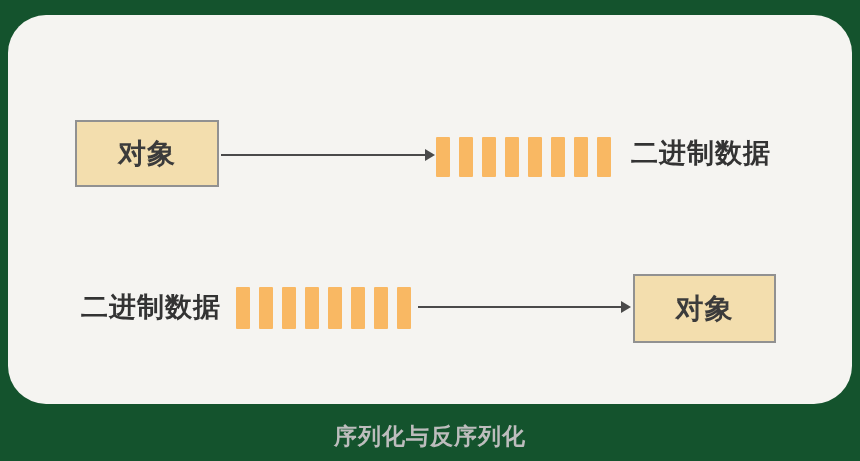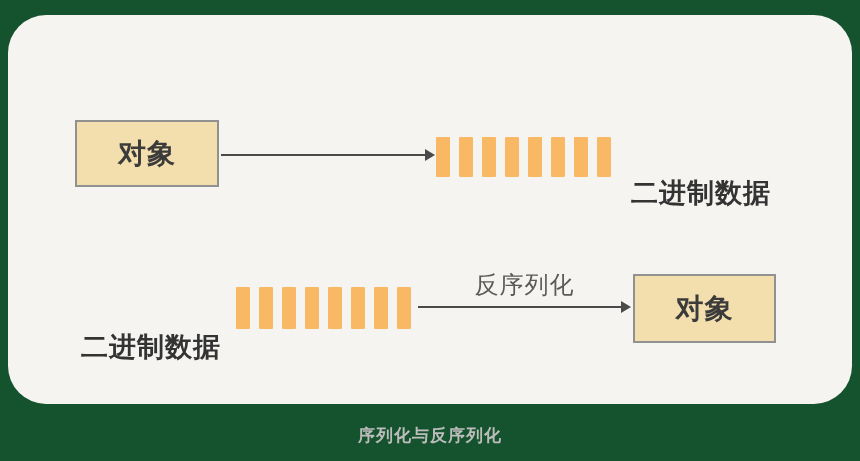--- a/index.html
+++ b/index.html
@@ -83,32 +83,31 @@
   }
 
   .data-label {
     position: absolute;
     font-size: 27px;
     line-height: 28px;
     font-weight: 600;
     color: var(--data-label, #333333);
     letter-spacing: 1px;
     white-space: nowrap;
-    margin-top: 40px;
   }
   .data-label-top    { left: 623px; top: 124px; }
   .data-label-bottom { left: 73px;  top: 278px; }
 
   .caption {
     position: absolute;
     left: 0;
     top: 426px;
     width: 860px;
     text-align: center;
-    font-size: 17px;
+    font-size: 23px;
     line-height: 20px;
     font-weight: 600;
     color: var(--caption, #BDBDBD);
     letter-spacing: 1px;
   }
 </style>
 </head>
 <body>
 
 <div class="stage">
@@ -142,20 +141,19 @@
         <span class="bar"></span>
         <span class="bar"></span>
         <span class="bar"></span>
         <span class="bar"></span>
         <span class="bar"></span>
       </div>
 
     <div class="arrow-line line-bottom"></div>
     <div class="arrow-head head-bottom"></div>
 
-    <div class="arrow-label arrow-label-bottom">反序列化</div>
 
     <div class="obj-box box-bottom">对象</div>
 
   </div>
 
   <div class="caption">序列化与反序列化</div>
 </div>
 
 </body></html>

